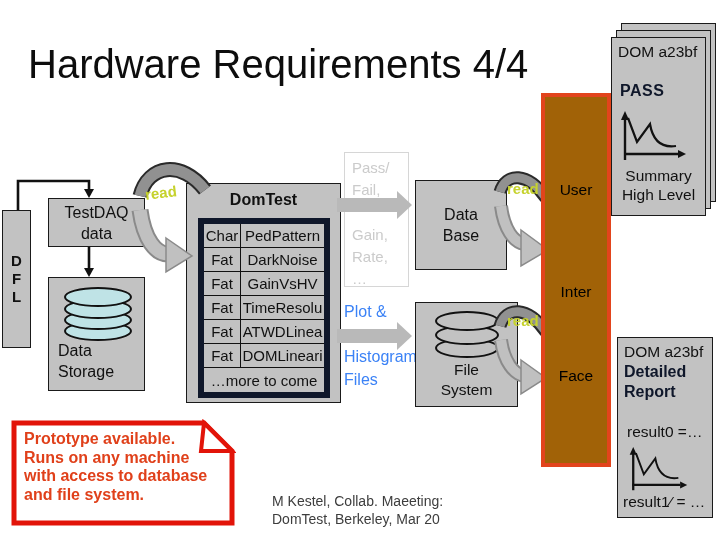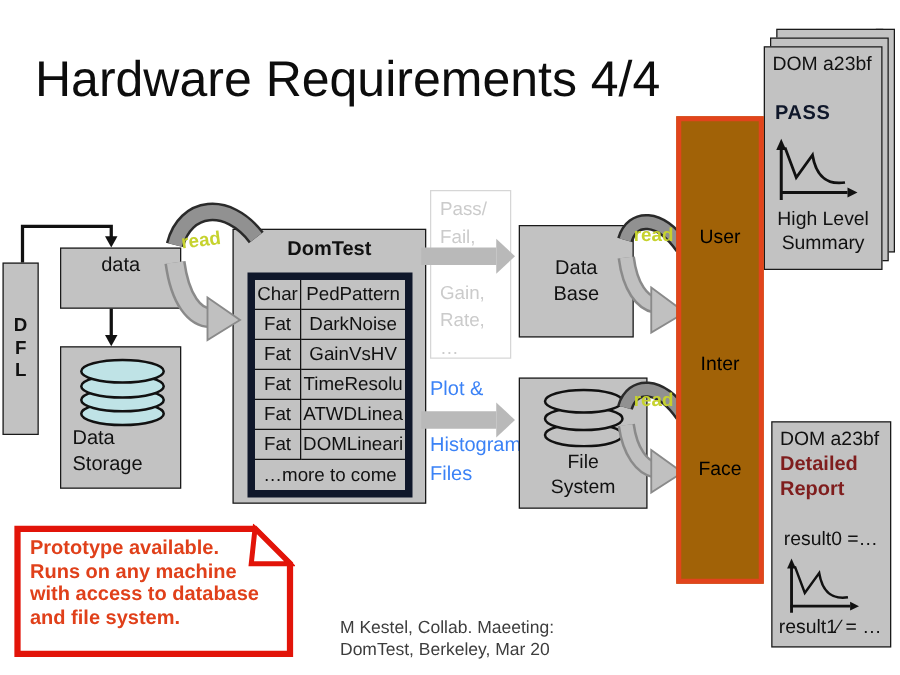--- a/index.html
+++ b/index.html
@@ -47,21 +47,21 @@
   .pg-b2{left:621px;top:23px;width:95px;height:179px;z-index:3;}
   .pg-b1{left:616px;top:30px;width:95px;height:179px;z-index:3;}
   .summary-card{left:611px;top:37px;width:95px;height:179px;z-index:4;}
   .corner-mark{position:absolute;left:700px;top:20px;font-size:13px;z-index:3;color:#111;}
   .card-title{position:absolute;left:6px;top:5px;font-size:15.5px;white-space:nowrap;}
   .pass{position:absolute;left:8px;top:44px;font-size:16px;font-weight:bold;color:#0f172a;letter-spacing:.5px;}
   .summary-caption{position:absolute;left:0;top:128px;width:100%;text-align:center;font-size:15.5px;line-height:19px;}
   .chart-pos{position:absolute;left:6px;top:72px;}
   
   .report-card{left:617px;top:337px;width:96px;height:181px;z-index:4;}
-  .green-line{position:absolute;left:6px;font-size:16px;font-weight:bold;color:#7f1d1d;}
+  .green-line{position:absolute;left:6px;font-size:16px;font-weight:bold;color:#0f172a;}
   .result{position:absolute;font-size:15.5px;white-space:nowrap;}
   
   .note{position:absolute;left:10px;top:419px;width:226px;height:108px;z-index:5;}
   .note-text{position:absolute;left:14px;top:11px;font-size:16px;font-weight:bold;color:#e0401a;line-height:18.5px;white-space:nowrap;}
 </style>
 </head>
 <body>
 
 <div class="slide">
 
@@ -81,20 +81,21 @@
 
   <div class="gbox dfl">
     <div>
       <div>D</div>
       <div>F</div>
       <div>L</div>
     </div>
   </div>
 
   <div class="gbox testdaq">
+    <div>TestDAQ</div>
     <div>data</div>
   </div>
 
   <div class="gbox storage">
     <svg class="db-icon" width="76" height="56" viewBox="0 0 76 56">
       <ellipse cx="38" cy="45" rx="33" ry="9" fill="#bfe3e6" stroke="#111" stroke-width="2"></ellipse>
       <ellipse cx="38" cy="34" rx="33" ry="9" fill="#bfe3e6" stroke="#111" stroke-width="2"></ellipse>
       <ellipse cx="38" cy="23" rx="33" ry="9" fill="#bfe3e6" stroke="#111" stroke-width="2"></ellipse>
       <ellipse cx="38" cy="11" rx="33" ry="9" fill="#bfe3e6" stroke="#111" stroke-width="2"></ellipse>
     </svg>
@@ -216,22 +217,22 @@
     <div class="card-title">DOM a23bf</div>
     <div class="pass">PASS</div>
     <svg class="chart-pos" width="70" height="52" viewBox="0 0 70 52">
       <line x1="7" y1="50" x2="7" y2="7" stroke="#111" stroke-width="2.4"></line>
       <polygon points="3,10 11,10 7,1" fill="#111"></polygon>
       <line x1="6" y1="44" x2="60" y2="44" stroke="#111" stroke-width="2.4"></line>
       <polygon points="60,40 60,48 68,44" fill="#111"></polygon>
       <path d="M10,8 L19,32 L32,14 C35,32 44,38 58,36" stroke="#111" stroke-width="2.2" fill="none"></path>
     </svg>
     <div class="summary-caption">
+      <div>Summary</div>
       <div>High Level</div>
-      <div>Summary</div>
     </div>
   </div>
 
   <div class="page report-card">
     <div class="card-title">DOM a23bf</div>
     <div class="green-line" style="top:25px;">Detailed</div>
     <div class="green-line" style="top:45px;">Report</div>
     <div class="result" style="left:9px;top:85px;">result0 =…</div>
     <svg style="position:absolute;left:8px;top:108px;" width="64" height="46" viewBox="0 0 70 52">
       <line x1="7" y1="50" x2="7" y2="7" stroke="#111" stroke-width="2.6"></line>

